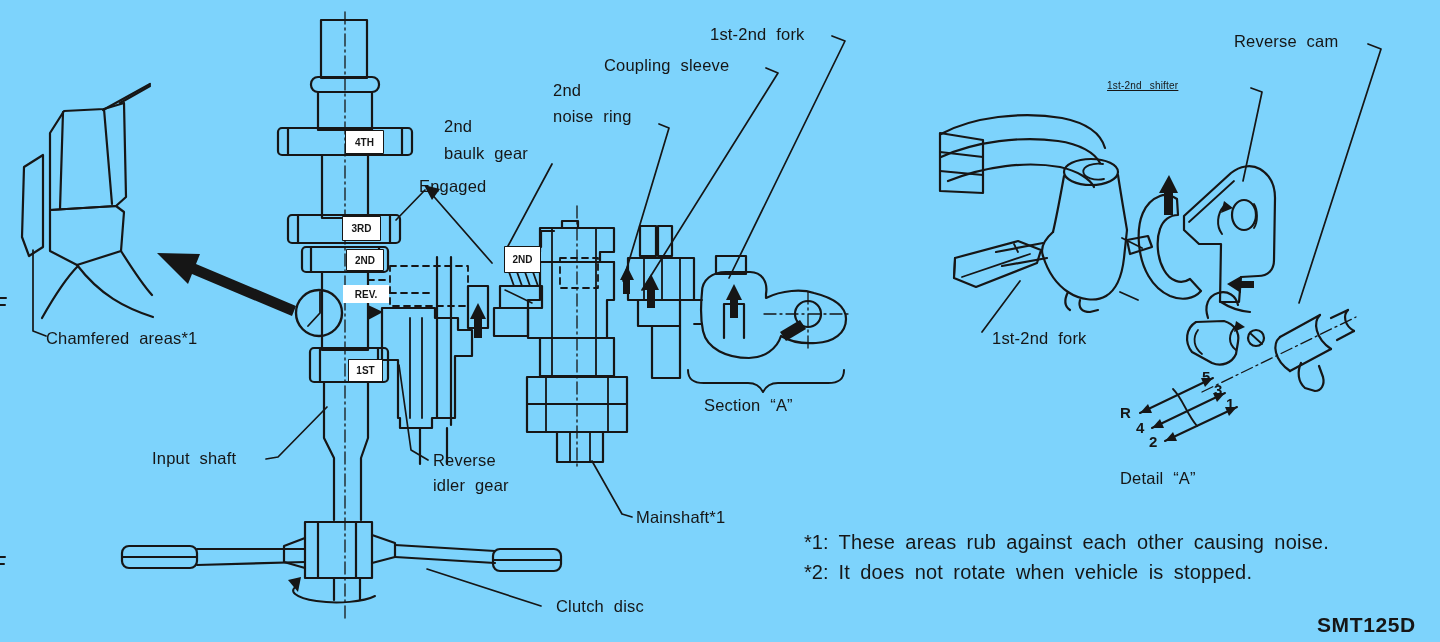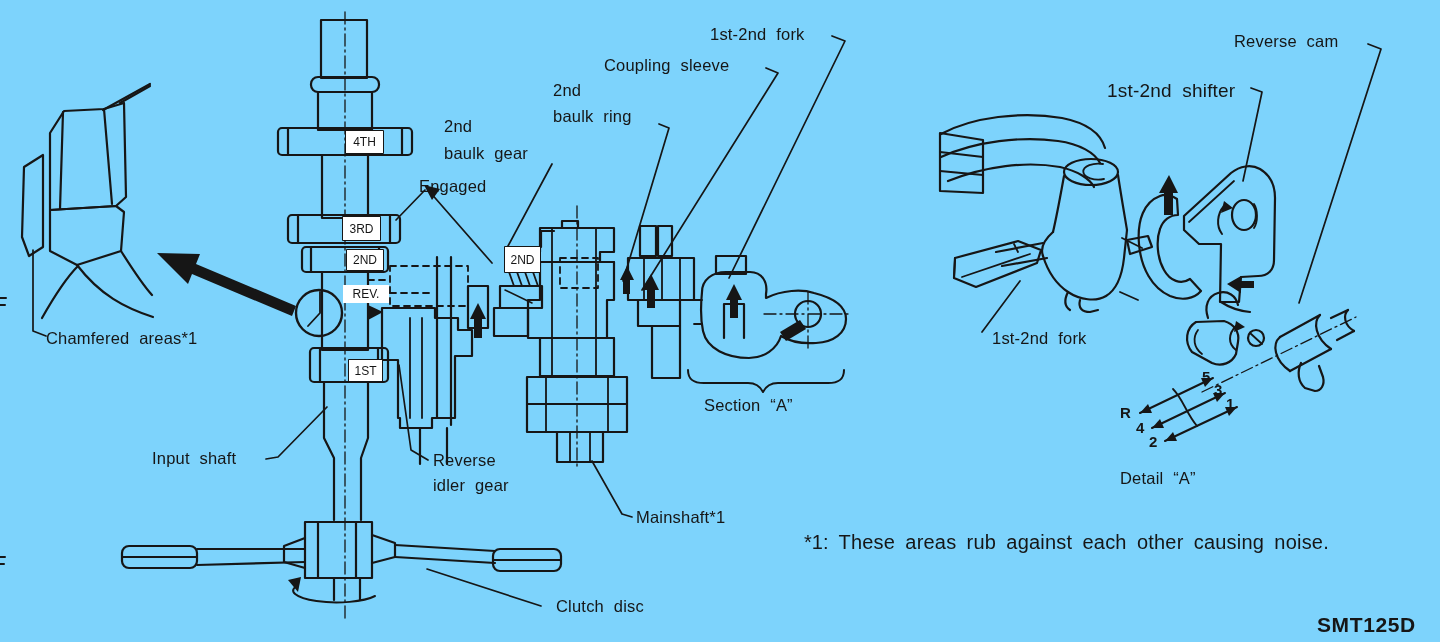--- a/index.html
+++ b/index.html
@@ -1,23 +1,23 @@
 <!DOCTYPE html>
 <html><head>
 <meta charset="utf-8">
 <style>
   html,body{margin:0;padding:0;background:#ffffff;}
   #stage{position:relative;width:1440px;height:642px;background:#7dd3fc;overflow:hidden;
          font-family:"Liberation Sans", sans-serif;color:#161616;}
   #lineart{position:absolute;left:0;top:0;}
   .lbl{position:absolute;font-size:16.5px;line-height:1.15;white-space:nowrap;
        letter-spacing:.2px;word-spacing:5px;color:#161616;}
-  .lbl.sm{font-size:19px;}
+  .lbl.sm{font-size:10px;text-decoration:underline;}
   .gearbox{position:absolute;display:flex;align-items:center;justify-content:center;
-       font-size:12px;font-weight:normal;letter-spacing:0;background:#fff;color:#161616;}
+       font-size:10px;font-weight:bold;letter-spacing:0;background:#fff;color:#161616;}
   .num{position:absolute;font-size:15px;font-weight:bold;color:#161616;}
   .note{position:absolute;font-size:20px;white-space:nowrap;color:#161616;}
   .note .ref{display:inline-block;margin-right:10px;}
   .note .txt{word-spacing:4.5px;letter-spacing:.2px;}
   .figcode{position:absolute;font-size:21px;font-weight:bold;letter-spacing:.6px;color:#161616;}
 </style>
 </head>
 <body>
 
 <div id="stage">
@@ -225,21 +225,21 @@
       <path d="M1237,407 L1229,416 L1225,407 Z"></path>
       <path d="M1165,441 L1177,441 L1173,432 Z"></path>
     </g>
     <path d="M1173,389 C1183,399 1186,413 1197,426" stroke-width="1.8"></path>
   </g>
 </svg>
 
   <div class="lbl" style="left:710px;top:25px">1st-2nd fork</div>
   <div class="lbl" style="left:604px;top:56px">Coupling sleeve</div>
   <div class="lbl" style="left:553px;top:81px">2nd</div>
-  <div class="lbl" style="left:553px;top:107px">baulk ring</div>
+  <div class="lbl" style="left:553px;top:107px">noise ring</div>
   <div class="lbl" style="left:444px;top:117px">2nd</div>
   <div class="lbl" style="left:444px;top:144px">baulk gear</div>
   <div class="lbl" style="left:419px;top:177px">Engaged</div>
   <div class="lbl" style="left:46px;top:329px">Chamfered areas*1</div>
   <div class="lbl" style="left:152px;top:449px">Input shaft</div>
   <div class="lbl" style="left:433px;top:451px">Reverse</div>
   <div class="lbl" style="left:433px;top:476px">idler gear</div>
   <div class="lbl" style="left:636px;top:508px">Mainshaft*1</div>
   <div class="lbl" style="left:556px;top:597px">Clutch disc</div>
   <div class="lbl" style="left:704px;top:396px">Section “A”</div>
@@ -259,16 +259,19 @@
   <div class="num" style="left:1120px;top:404px">R</div>
   <div class="num" style="left:1202px;top:368px">5</div>
   <div class="num" style="left:1214px;top:381px">3</div>
   <div class="num" style="left:1226px;top:395px">1</div>
   <div class="num" style="left:1136px;top:419px">4</div>
   <div class="num" style="left:1149px;top:433px">2</div>
 
   <div class="note" style="left:804px;top:531px">
     <span class="ref">*1:</span><span class="txt">These areas rub against each other causing noise.</span>
   </div>
+  <div class="note" style="left:804px;top:561px">
+    <span class="ref">*2:</span><span class="txt">It does not rotate when vehicle is stopped.</span>
+  </div>
 
   <div class="figcode" style="left:1317px;top:613px">SMT125D</div>
 
 </div>
 
 </body></html>

